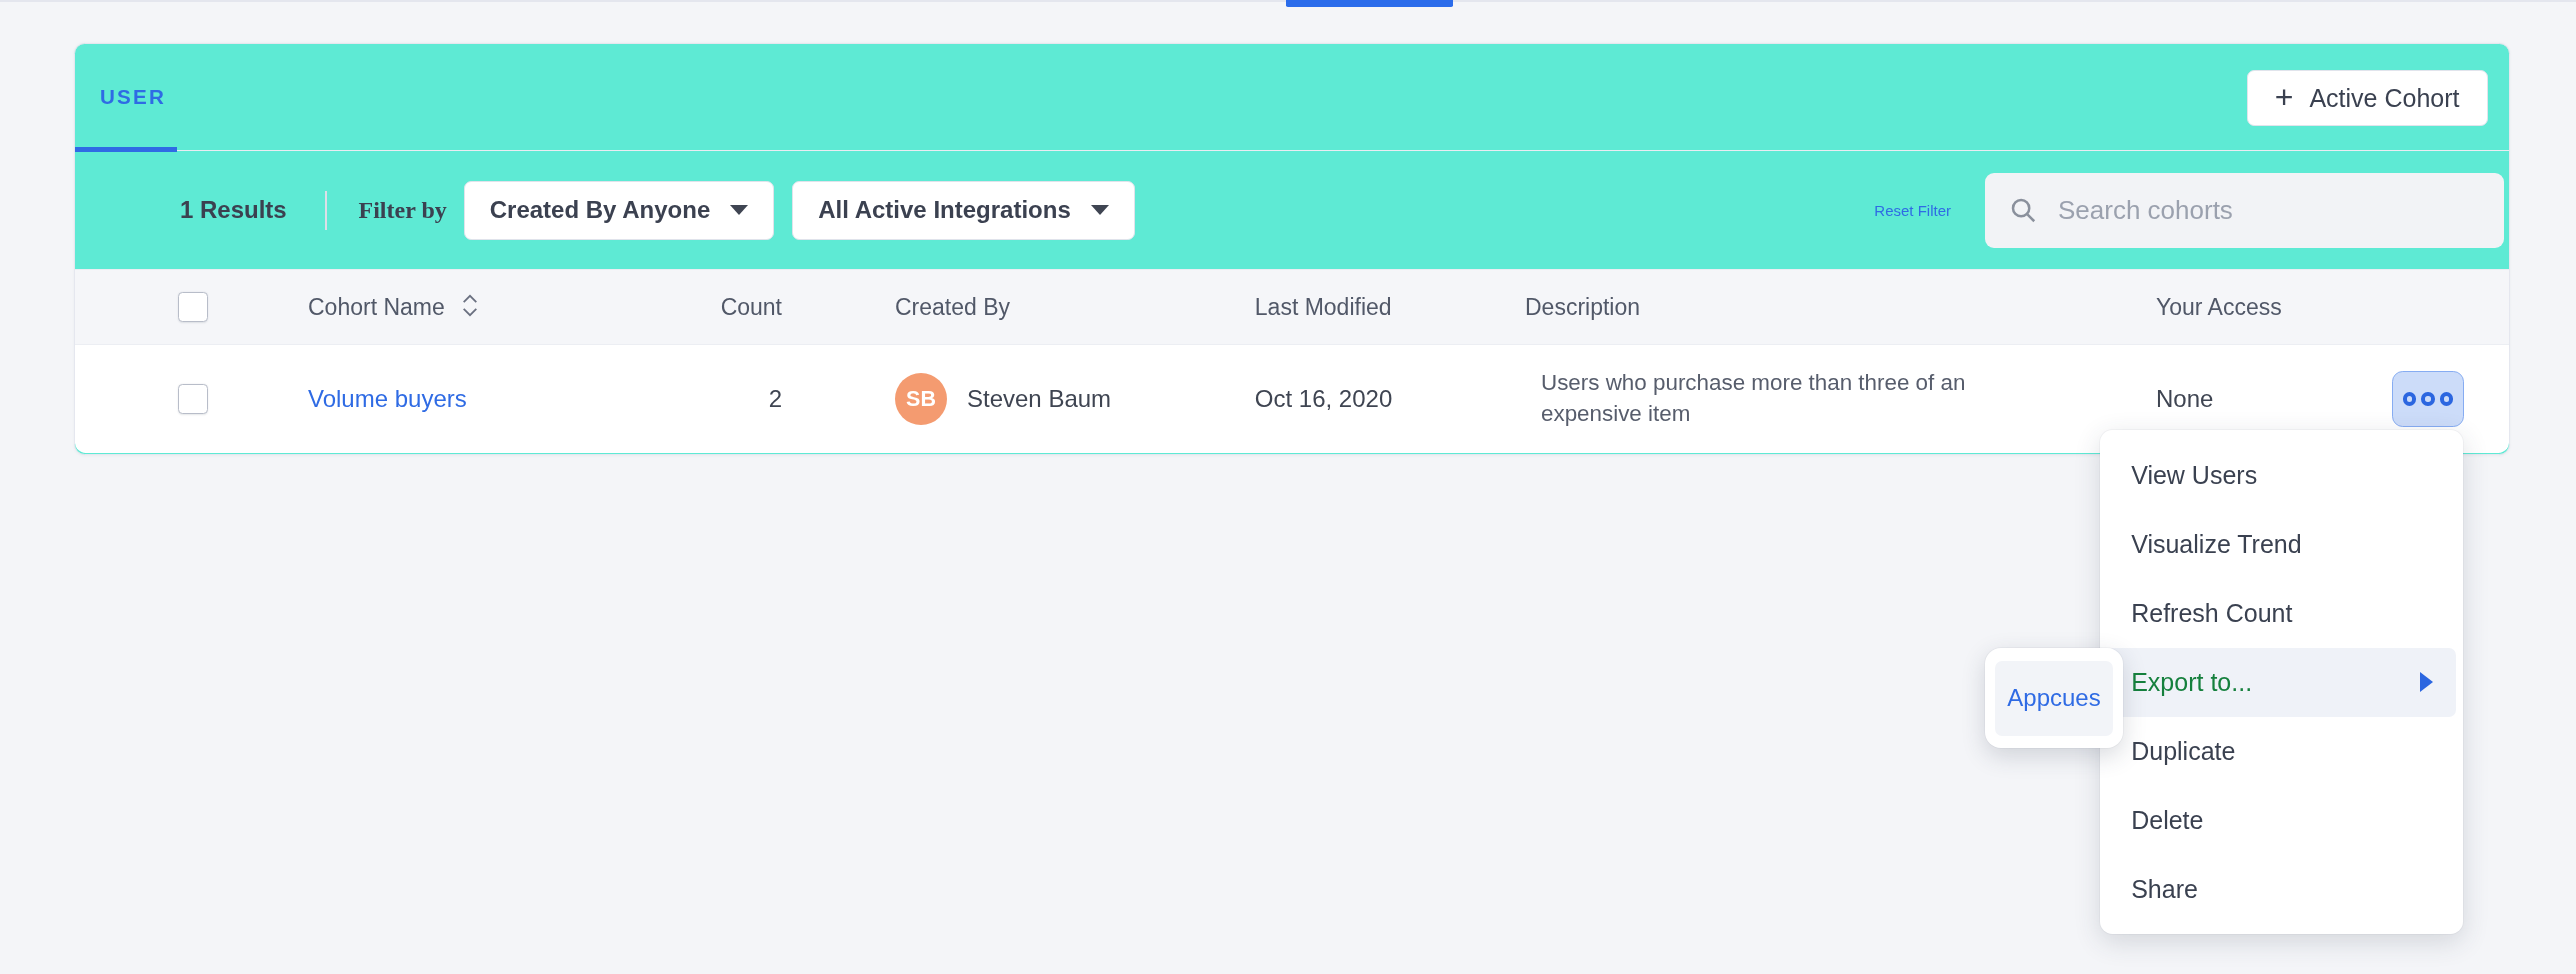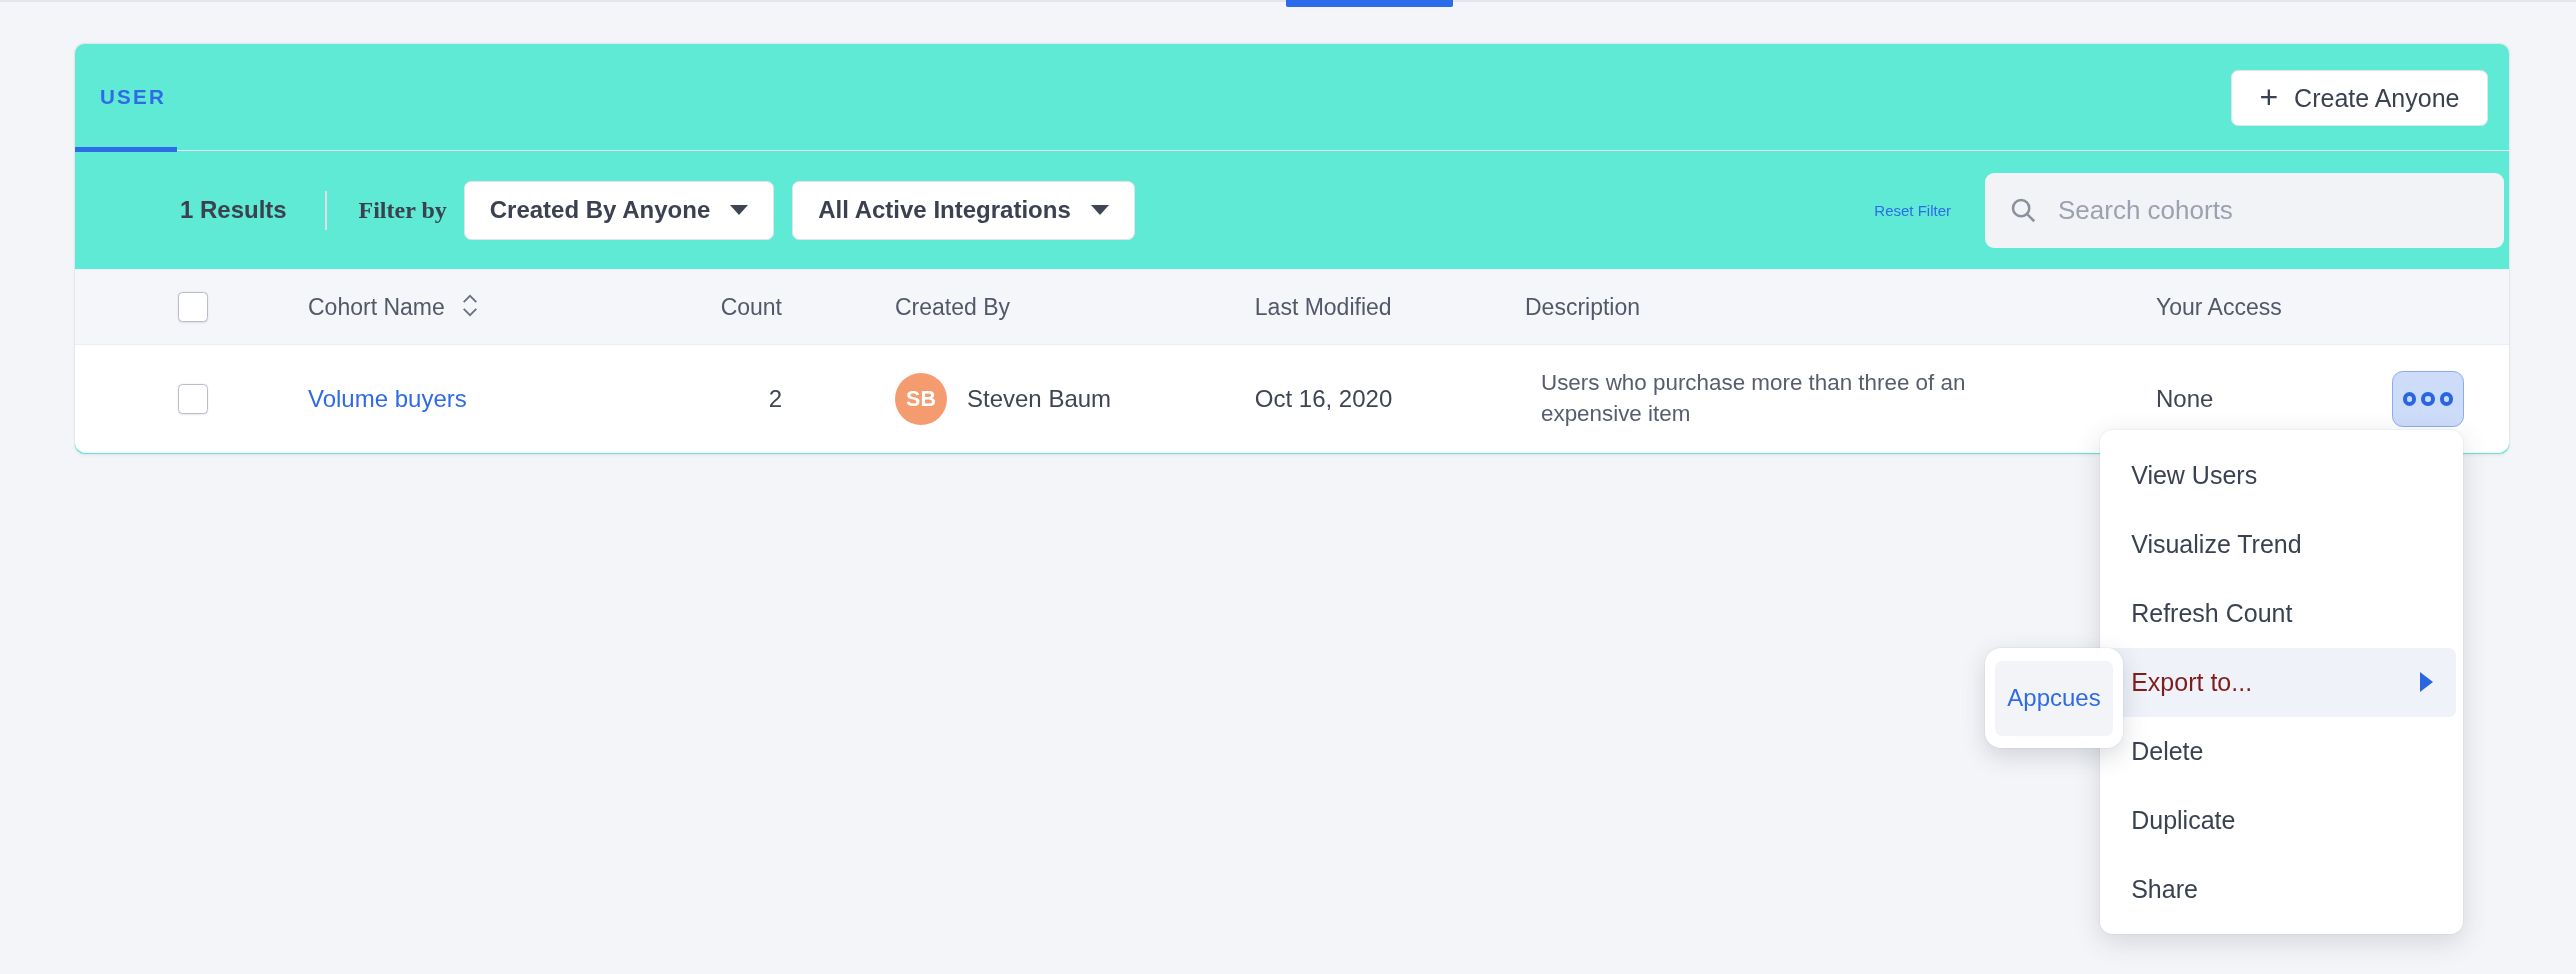--- a/index.html
+++ b/index.html
@@ -88,21 +88,21 @@
   
   .menu {
     position:absolute; left:2100px; top:430px; width:363px; height:504px; z-index:5;
     background:#fff; border-radius:12.5px; padding:10.7px 0;
     box-shadow:0 7.2px 27px rgba(44,54,76,.16), 0 0 0 0.9px rgba(44,54,76,.04);
   }
   .menu-item {
     height:69px; margin:0 7.2px; padding:0 23px 0 24px; border-radius:7.2px;
     display:flex; align-items:center; font-size:25px; color:#3a4150; cursor:pointer;
   }
-  .menu-item.active { background:#eff2f8; color:#7f1d1d; }
+  .menu-item.active { background:#eff2f8; color:#15803d; }
   .arrow-right { margin-left:auto; width:0; height:0; border-top:10px solid transparent; border-bottom:10px solid transparent; border-left:13.4px solid #2b66e0; }
 
   
   .submenu {
     position:absolute; left:1957px; top:648px; width:138px; height:100px; z-index:6;
     background:#fff; border-radius:16px; box-shadow:0 7.2px 23px rgba(44,54,76,.18), 0 0 0 0.9px rgba(44,54,76,.04);
     display:flex; align-items:center; justify-content:center;margin-left:28px;
   }
   .submenu-item {
     width:118px; height:75px; background:#f2f4f8; border-radius:7.2px; cursor:pointer;
@@ -118,21 +118,21 @@
 
   <div class="card">
 
     <div class="tabbar">
       <div class="tab-user">
         <span>USER</span>
       </div>
       <div class="tab-underline"></div>
       <div class="create-btn">
         <span class="plus-glyph">+</span>
-        <span>Create Anyone</span>
+        <span>Active Cohort</span>
       </div>
     </div>
 
     <div class="filterbar">
       <span class="results">1 Results</span>
       <div class="vsep"></div>
       <span class="filter-by">Filter by</span>
       <div class="pill">
         <span>Created By Anyone</span>
         <span class="caret-down"></span>
@@ -228,24 +228,24 @@
       <span>Visualize Trend</span>
     </div>
     <div class="menu-item">
       <span>Refresh Count</span>
     </div>
     <div class="menu-item active">
       <span>Export to...</span>
       <span class="arrow-right"></span>
     </div>
     <div class="menu-item">
+      <span>Duplicate</span>
+    </div>
+    <div class="menu-item">
       <span>Delete</span>
-    </div>
-    <div class="menu-item">
-      <span>Duplicate</span>
     </div>
     <div class="menu-item">
       <span>Share</span>
     </div>
   </div>
 
   <div class="submenu">
     <div class="submenu-item">
       <span>Appcues</span>
     </div>

